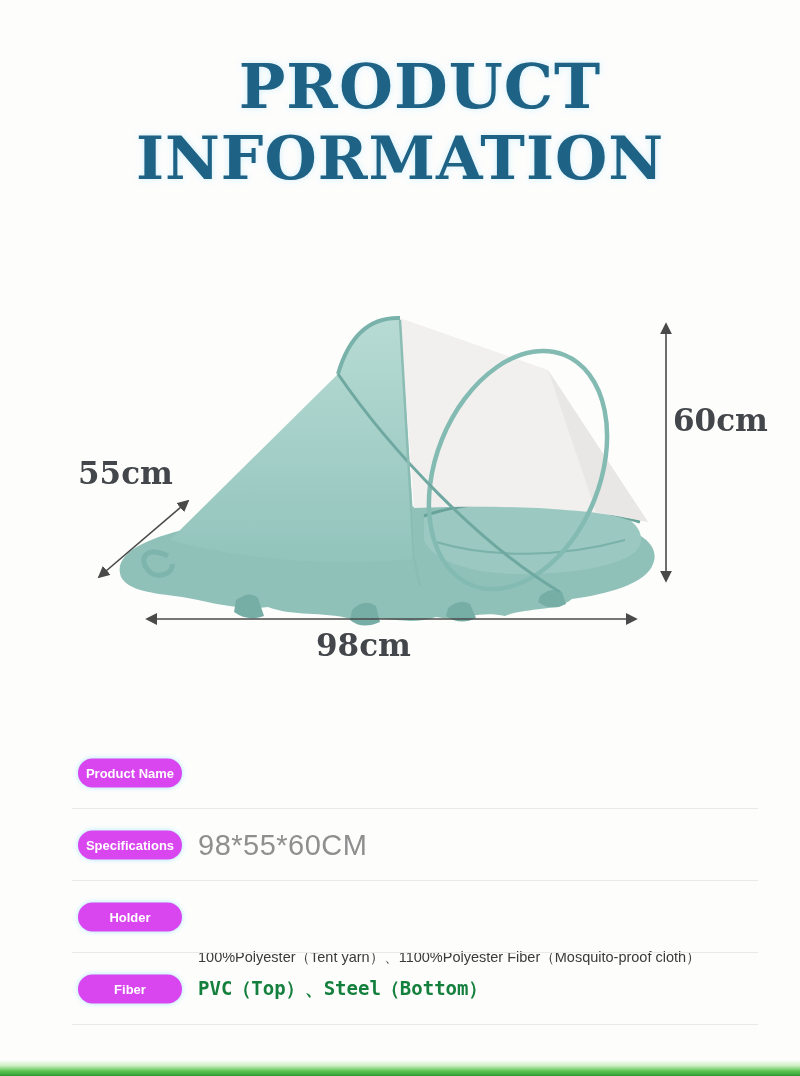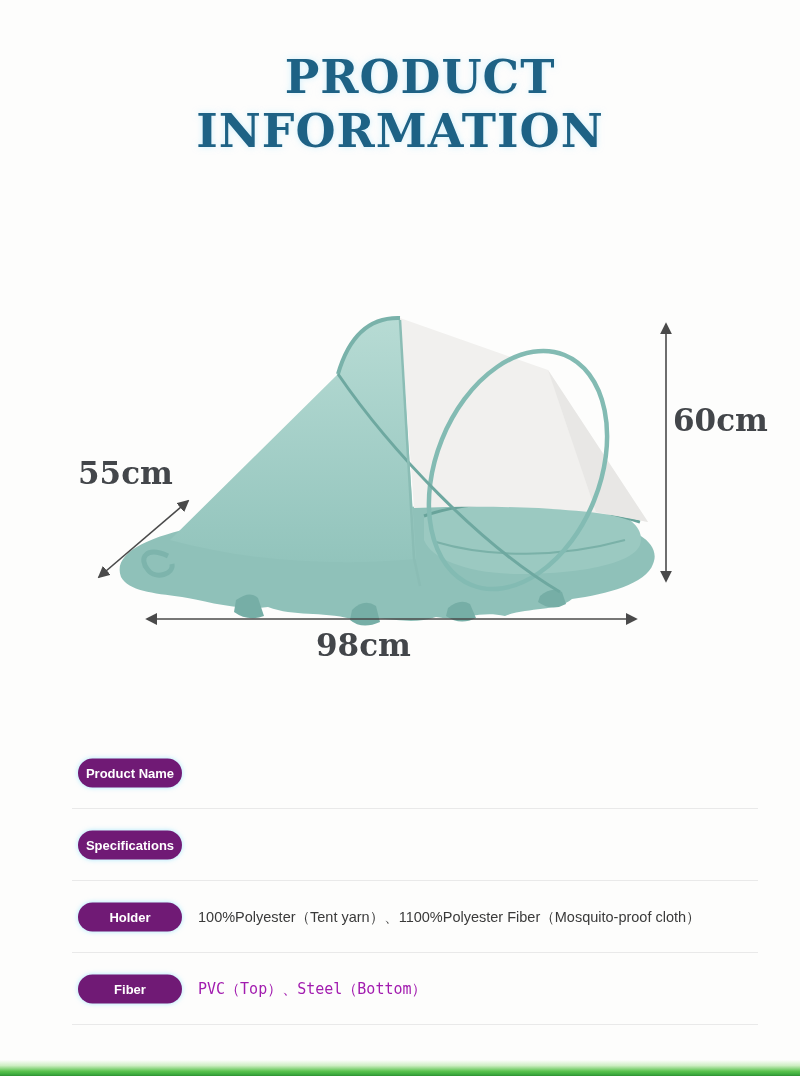--- a/index.html
+++ b/index.html
@@ -4,40 +4,40 @@
 <style>
   * { margin:0; padding:0; box-sizing:border-box; }
   html,body { width:800px; }
   body { font-family:"Liberation Sans", sans-serif; background:#ffffff; }
   .page { position:relative; width:800px; height:1076px; background:#fdfdfc; overflow:hidden; }
 
   
   .title-block { position:absolute; top:50px; left:0; width:800px; text-align:center;
                  font-family:"DejaVu Serif", serif; font-weight:bold; color:#1e6285;
                  letter-spacing:1px; line-height:1.18; }
-  .title-line1 { font-size:46px; text-shadow:0 0 6px rgba(170,230,255,.55);margin-left:40px; }
-  .title-line2 { font-size:46px; text-shadow:0 0 6px rgba(170,230,255,.55); }
+  .title-line1 { font-size:62px; text-shadow:0 0 6px rgba(170,230,255,.55);margin-left:40px; }
+  .title-line2 { font-size:60px; text-shadow:0 0 6px rgba(170,230,255,.55); }
 
   
   .figure-svg { position:absolute; top:0; left:0; width:800px; height:1076px; }
   .dim-label { font-family:"DejaVu Serif", serif; font-weight:600; fill:#43464a; font-size:31px; }
 
   
   .specs { position:absolute; top:737px; left:0; width:800px; }
   .spec-row { position:relative; height:72px; }
   .spec-row .rowline { position:absolute; left:72px; right:42px; bottom:0; height:1px; background:#e9e9e9; }
   .spec-badge { position:absolute; left:78px; top:50%; transform:translateY(-50%);
-                width:104px; height:29px; border-radius:15px; background:#701a75;
+                width:104px; height:29px; border-radius:15px; background:#d946ef;
                 color:#ffffff; font-size:13px; font-weight:bold; text-align:center;
                 line-height:29px; box-shadow:0 0 5px rgba(140,225,255,.75); }
   .spec-value { position:absolute; left:198px; top:50%; transform:translateY(-50%);
                 color:#474747; font-size:15px; white-space:nowrap; }
   .spec-row.big .spec-value { font-size:29px; color:#8f8f8f; letter-spacing:.5px; }
-  .spec-row.mono .spec-value { font-family:"DejaVu Sans Mono", monospace; color:#a21caf; font-size:15px; }
-  .spec-row.fabric .spec-value { color:#3a3a3a; font-size:14.5px; }
+  .spec-row.mono .spec-value { font-family:"DejaVu Sans Mono", monospace; color:#15803d; font-size:19px;font-weight:bold; }
+  .spec-row.fabric .spec-value { color:#3a3a3a; font-size:14.5px;margin-top:40px; }
 
   
   .bottom-strip { position:absolute; left:0; bottom:0; width:800px; height:16px;
     background:linear-gradient(to bottom, rgba(255,255,255,0) 0%, #cdeec2 35%, #5bc34f 70%, #3fae3f 88%, #2e8f33 100%); }
 </style>
 </head>
 <body>
 
 <div class="page">
 
@@ -104,20 +104,21 @@
 
   <div class="specs">
 
     <div class="spec-row">
       <span class="spec-badge">Product Name</span>
       <span class="rowline"></span>
     </div>
 
     <div class="spec-row big">
       <span class="spec-badge">Specifications</span>
+      <span class="spec-value">98*55*60CM</span>
       <span class="rowline"></span>
     </div>
 
     <div class="spec-row fabric">
       <span class="spec-badge">Holder</span>
       <span class="spec-value">100%Polyester（Tent yarn）、1100%Polyester Fiber（Mosquito-proof cloth）</span>
       <span class="rowline"></span>
     </div>
 
     <div class="spec-row mono">

